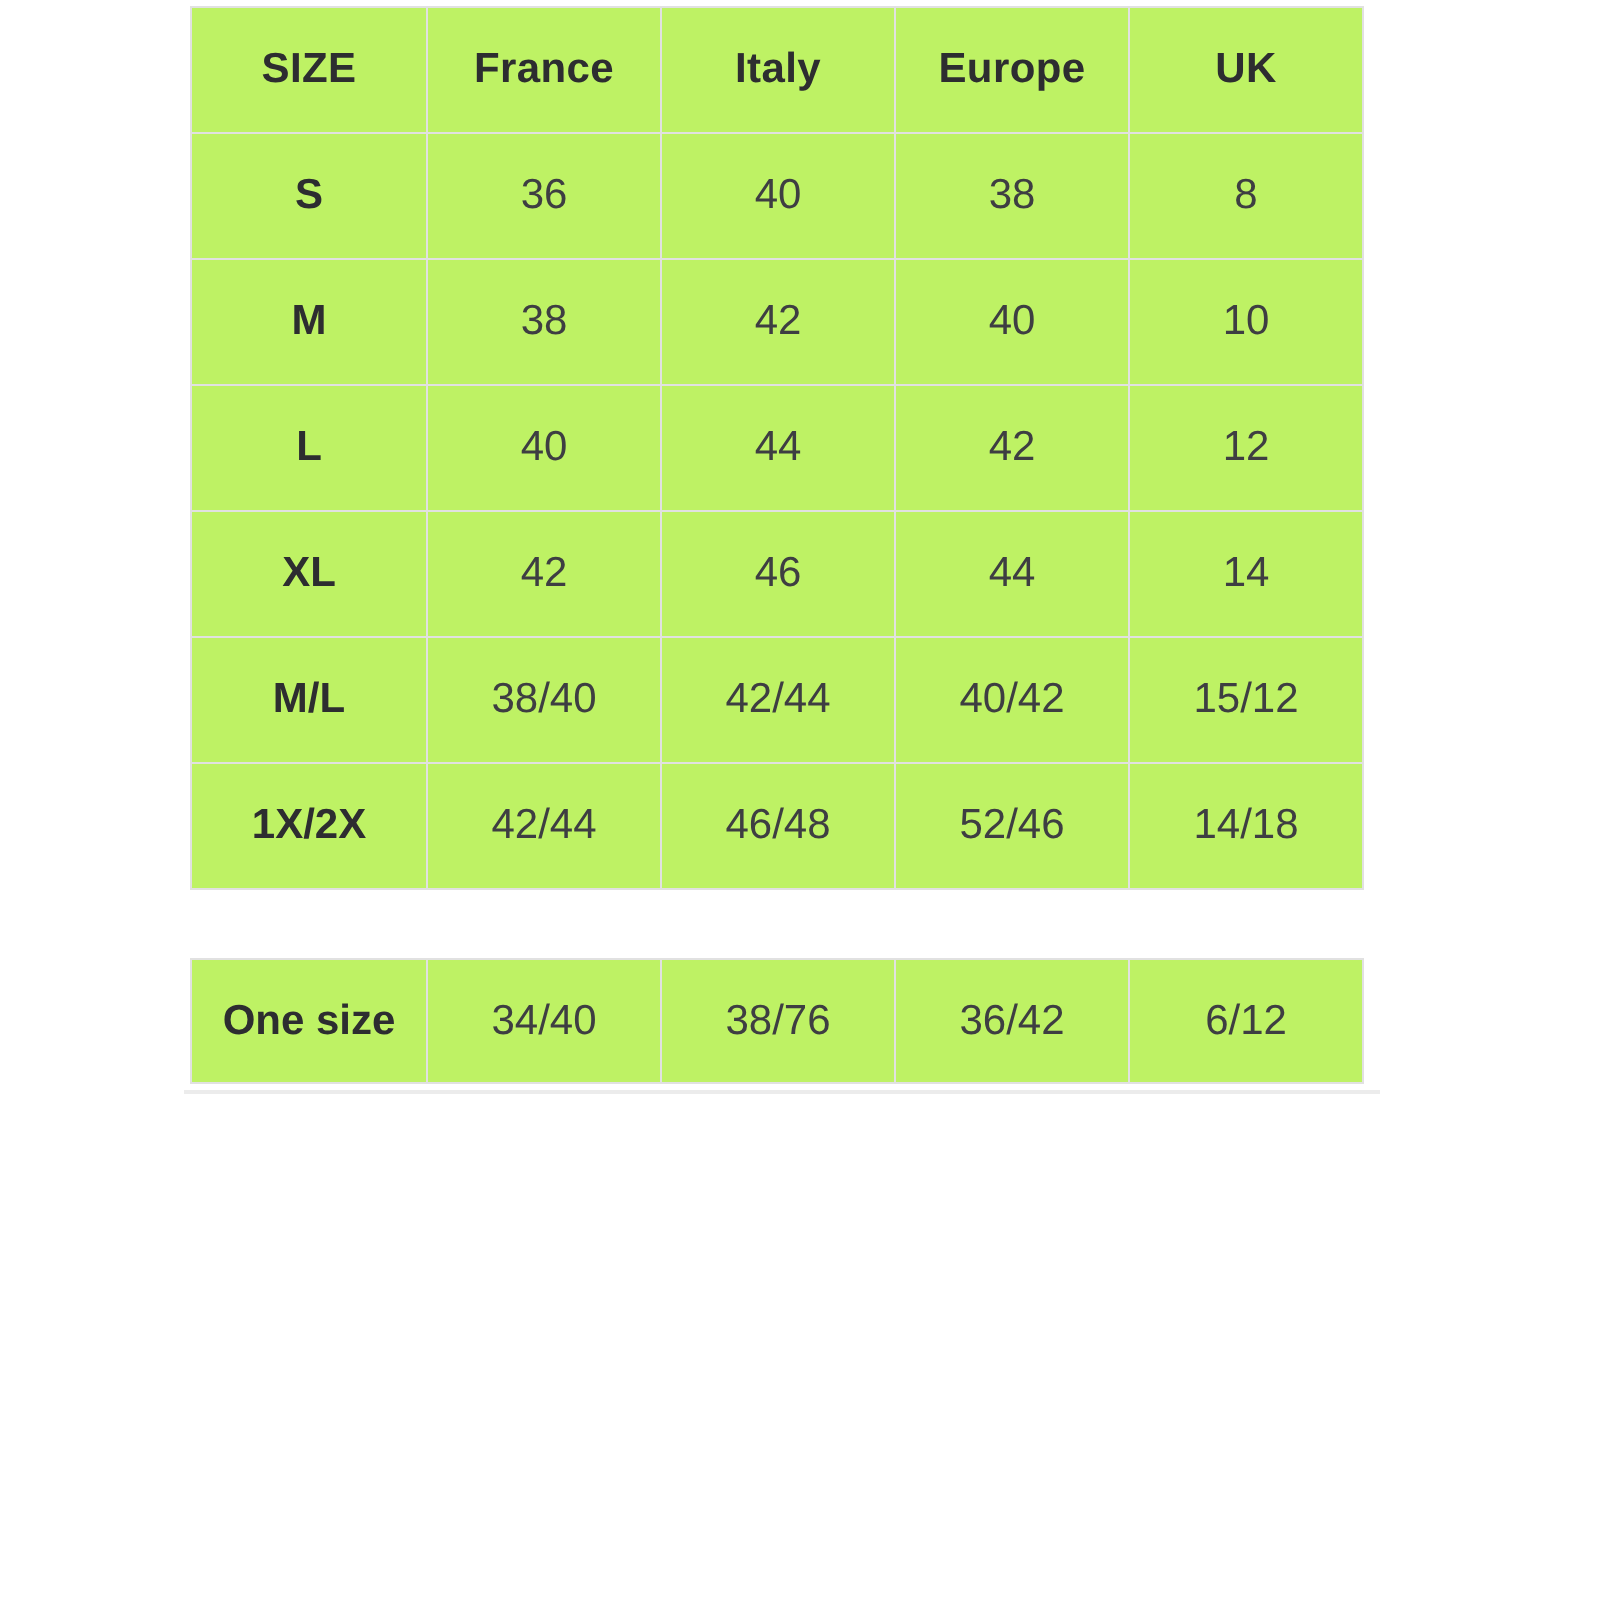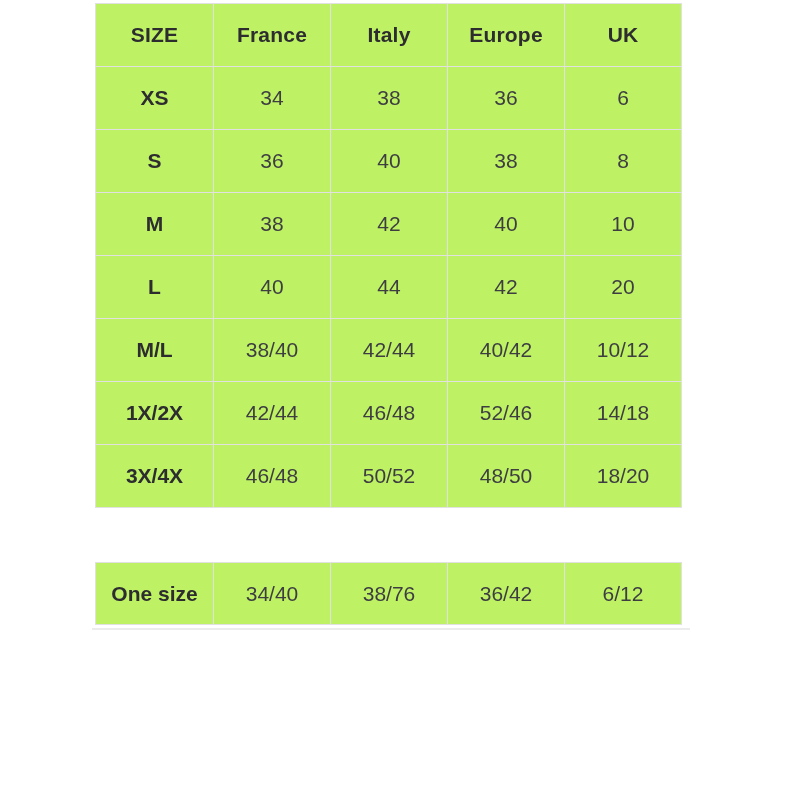--- a/index.html
+++ b/index.html
@@ -39,21 +39,21 @@
     color: #3e3e42;
   }
   td.rowlabel {
     font-weight: 700;
     color: #2d2d30;
   }
   .main-table th, .main-table td {
     height: 62px;
   }
   .special-table {
-    margin-top: 54px;
+    margin-top: 34px;
   }
   .special-table td {
     height: 61px;
   }
   .col-size   { width: 118px; }
   .col-europe { width: 117px; }
   .col-italy  { width: 117px; }
   .col-france { width: 117px; }
   .col-uk     { width: 117px; }
   .bottom-strip {
@@ -79,67 +79,60 @@
     </colgroup>
     <tbody>
       <tr>
         <th>SIZE</th>
         <th>France</th>
         <th>Italy</th>
         <th>Europe</th>
         <th>UK</th>
       </tr>
       <tr>
-        <td class="rowlabel">XS</td>
-        <td>34</td>
-        <td>38</td>
-        <td>36</td>
-        <td>6</td>
-      </tr>
-      <tr>
         <td class="rowlabel">S</td>
         <td>36</td>
         <td>40</td>
         <td>38</td>
         <td>8</td>
       </tr>
       <tr>
         <td class="rowlabel">M</td>
         <td>38</td>
         <td>42</td>
         <td>40</td>
         <td>10</td>
       </tr>
       <tr>
         <td class="rowlabel">L</td>
         <td>40</td>
         <td>44</td>
         <td>42</td>
-        <td>20</td>
+        <td>12</td>
+      </tr>
+      <tr>
+        <td class="rowlabel">XL</td>
+        <td>42</td>
+        <td>46</td>
+        <td>44</td>
+        <td>14</td>
       </tr>
       <tr>
         <td class="rowlabel">M/L</td>
         <td>38/40</td>
         <td>42/44</td>
         <td>40/42</td>
-        <td>10/12</td>
+        <td>15/12</td>
       </tr>
       <tr>
         <td class="rowlabel">1X/2X</td>
         <td>42/44</td>
         <td>46/48</td>
         <td>52/46</td>
         <td>14/18</td>
-      </tr>
-      <tr>
-        <td class="rowlabel">3X/4X</td>
-        <td>46/48</td>
-        <td>50/52</td>
-        <td>48/50</td>
-        <td>18/20</td>
       </tr>
     </tbody>
   </table>
 
   <table class="special-table">
     <colgroup>
       <col class="col-size">
         <col class="col-europe">
         <col class="col-italy">
         <col class="col-france">

